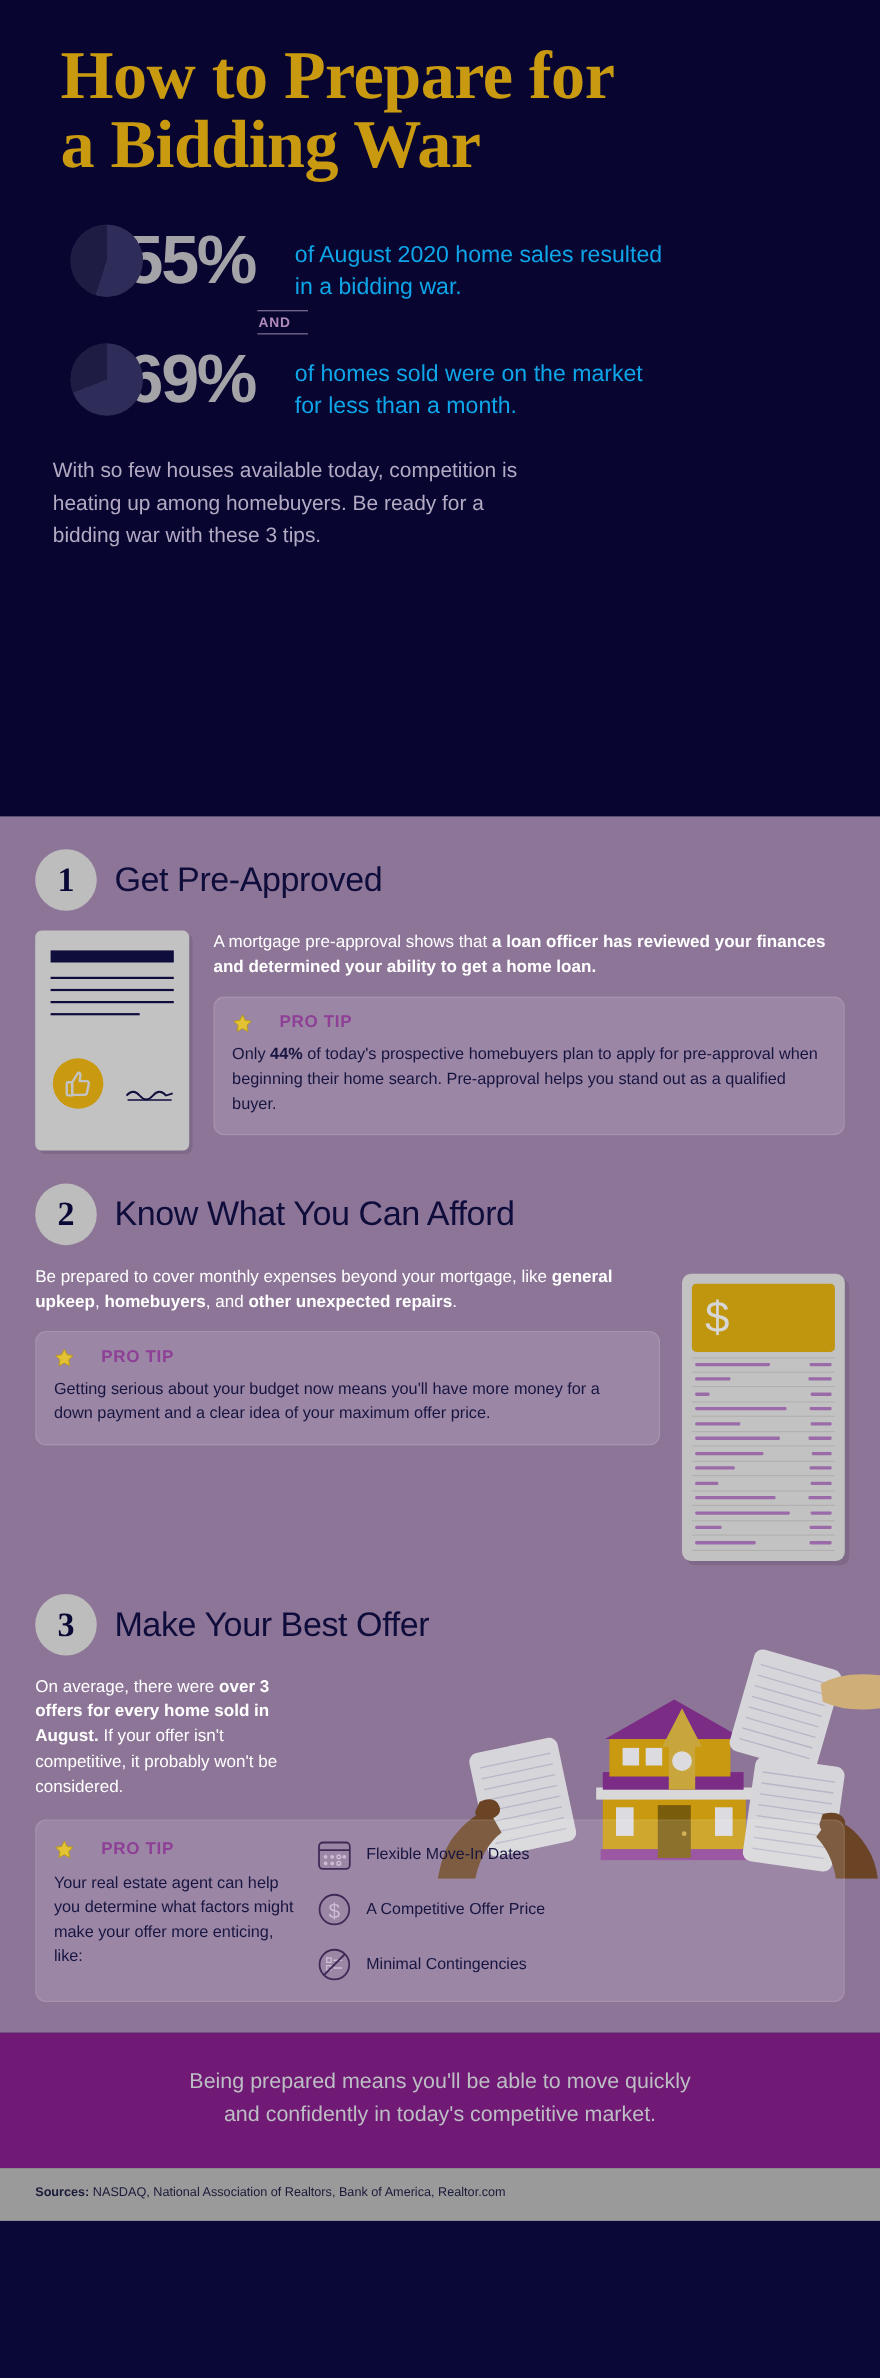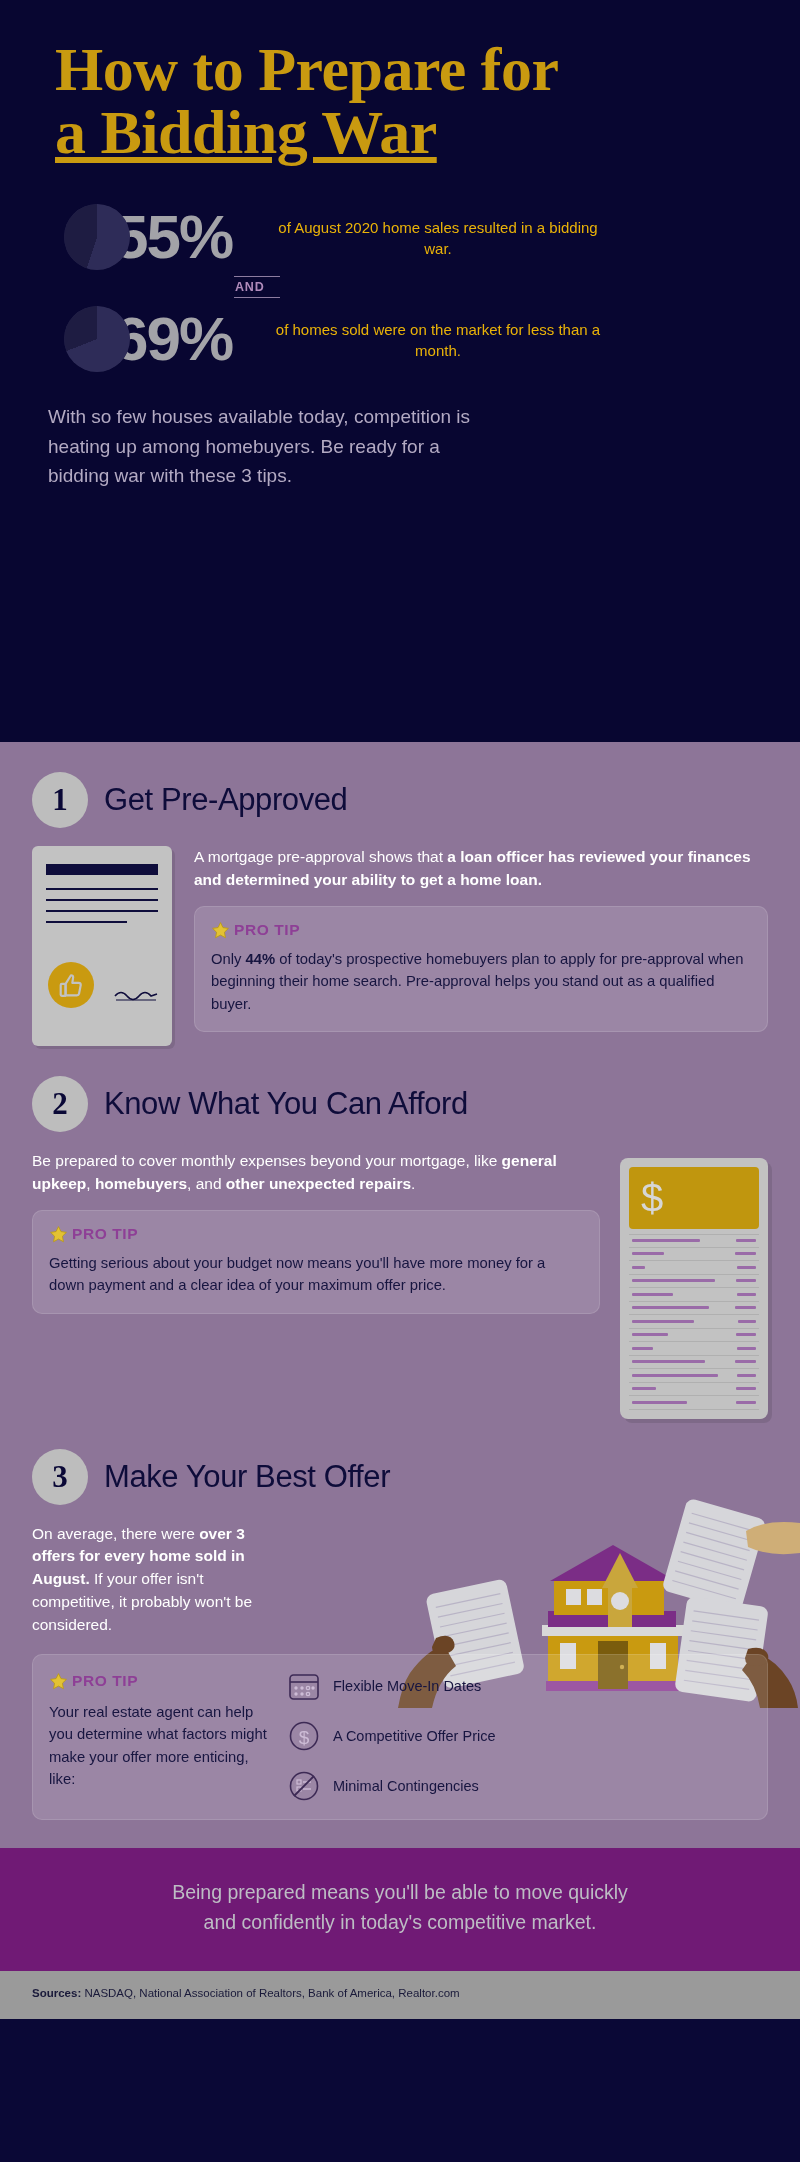--- a/index.html
+++ b/index.html
@@ -25,21 +25,21 @@
   }
   .hero-title {
     font-family: "Liberation Serif", serif;
     font-weight: bold;
     color: #c99a10;
     font-size: 62px;
     line-height: 1.02;
     letter-spacing: -0.5px;
     padding: 0 55px;
   }
-  .hero-title .l2 { display: block; text-decoration: underline; }
+  .hero-title .l2 { display: block; }
 
   .stats { margin-top: 36px; padding-left: 36px; margin-left: 28px; }
   .stat-row { display: flex; align-items: flex-start; position: relative; }
   .pie {
     width: 66px; height: 66px; border-radius: 50%;
     flex: 0 0 66px;
     margin-top: 4px;
     position: relative;
     overflow: hidden;
     background: #23214a;
@@ -56,26 +56,25 @@
     font-weight: bold;
     color: #a3a3a8;
     letter-spacing: -2px;
     line-height: 1;
     margin-left: -16px;
     margin-top: 6px;
     width: 154px;
     flex: 0 0 154px;
   }
   .stat-txt {
-    color: #eab308;
-    font-size: 15px;
+    color: #0ea5e9;
+    font-size: 21px;
     line-height: 1.38;
     padding-top: 18px;
     max-width: 340px;
-    text-align: center;
   }
   .and-wrap {
     margin: 6px 0 4px 170px;
     width: 46px;
   }
   .and-line { height: 1px; background: #8d7ca0; }
   .and-text {
     color: #b08bbb;
     font-size: 12.5px;
     font-weight: bold;
@@ -154,21 +153,21 @@
   .body-text b { font-weight: bold; }
 
   .protip {
     background: rgba(255,255,255,0.13);
     border-radius: 10px;
     padding: 14px 16px 16px 16px;
     margin-top: 14px;
     border: 1px solid rgba(255,255,255,0.12);
   }
   .protip-head {
-    display: flex; align-items: center; gap: 4px;
+    display: flex; align-items: center; gap: 24px;
     margin-bottom: 8px;
   }
   .star { width: 19px; height: 19px; display: block; }
   .protip-label {
     color: #8e3f96;
     font-size: 15.5px;
     font-weight: bold;
     letter-spacing: 0.6px;
   }
   .protip-body {

